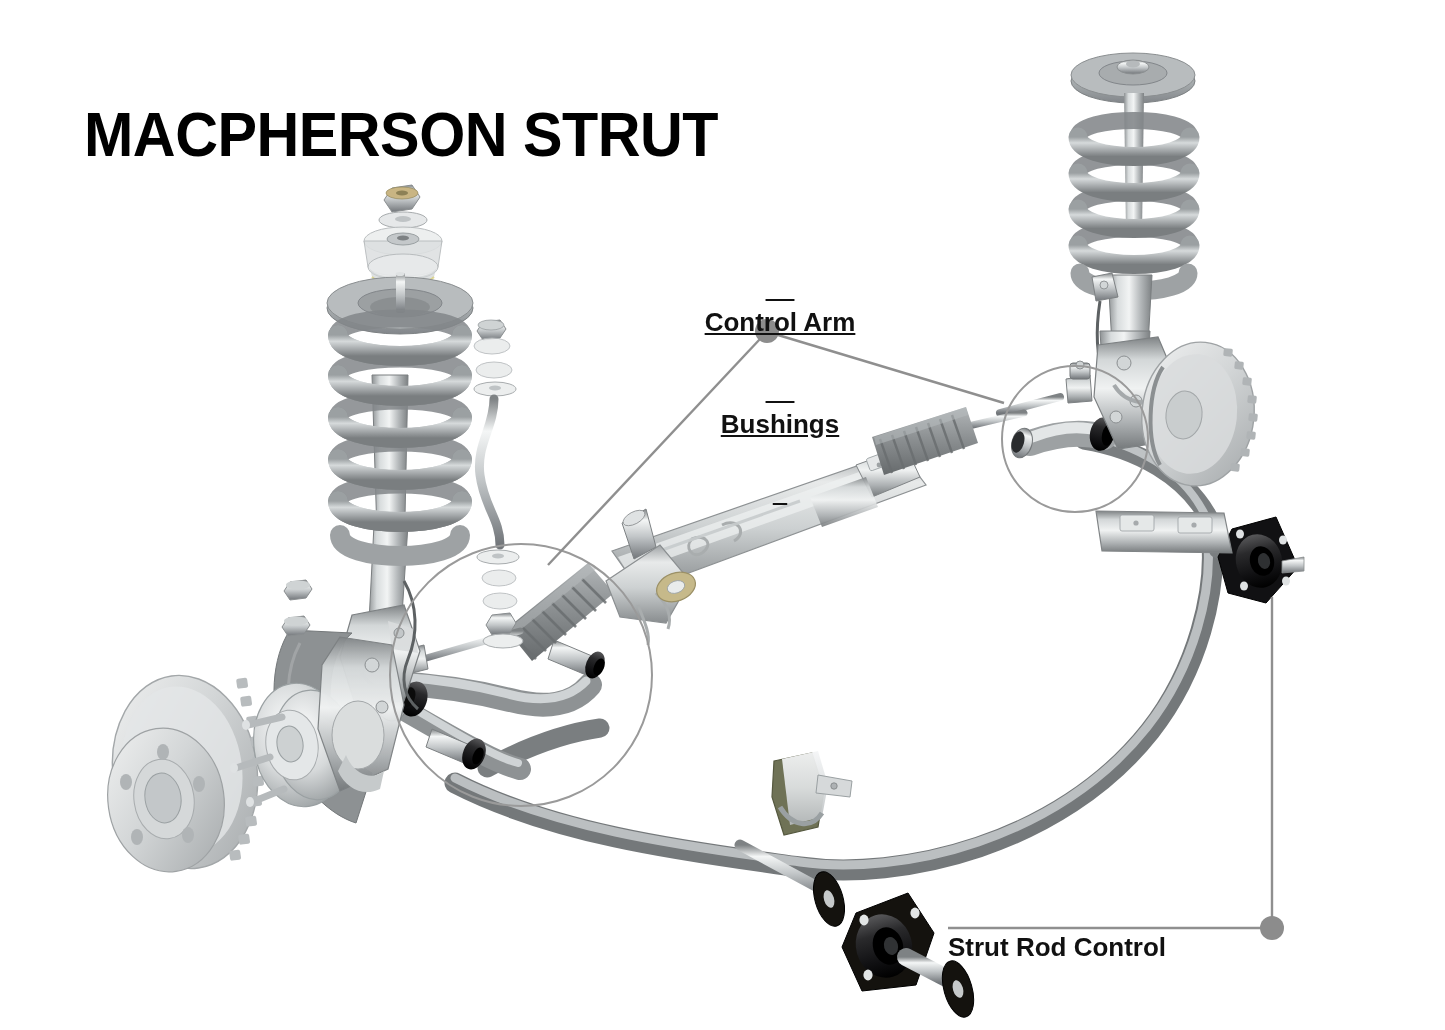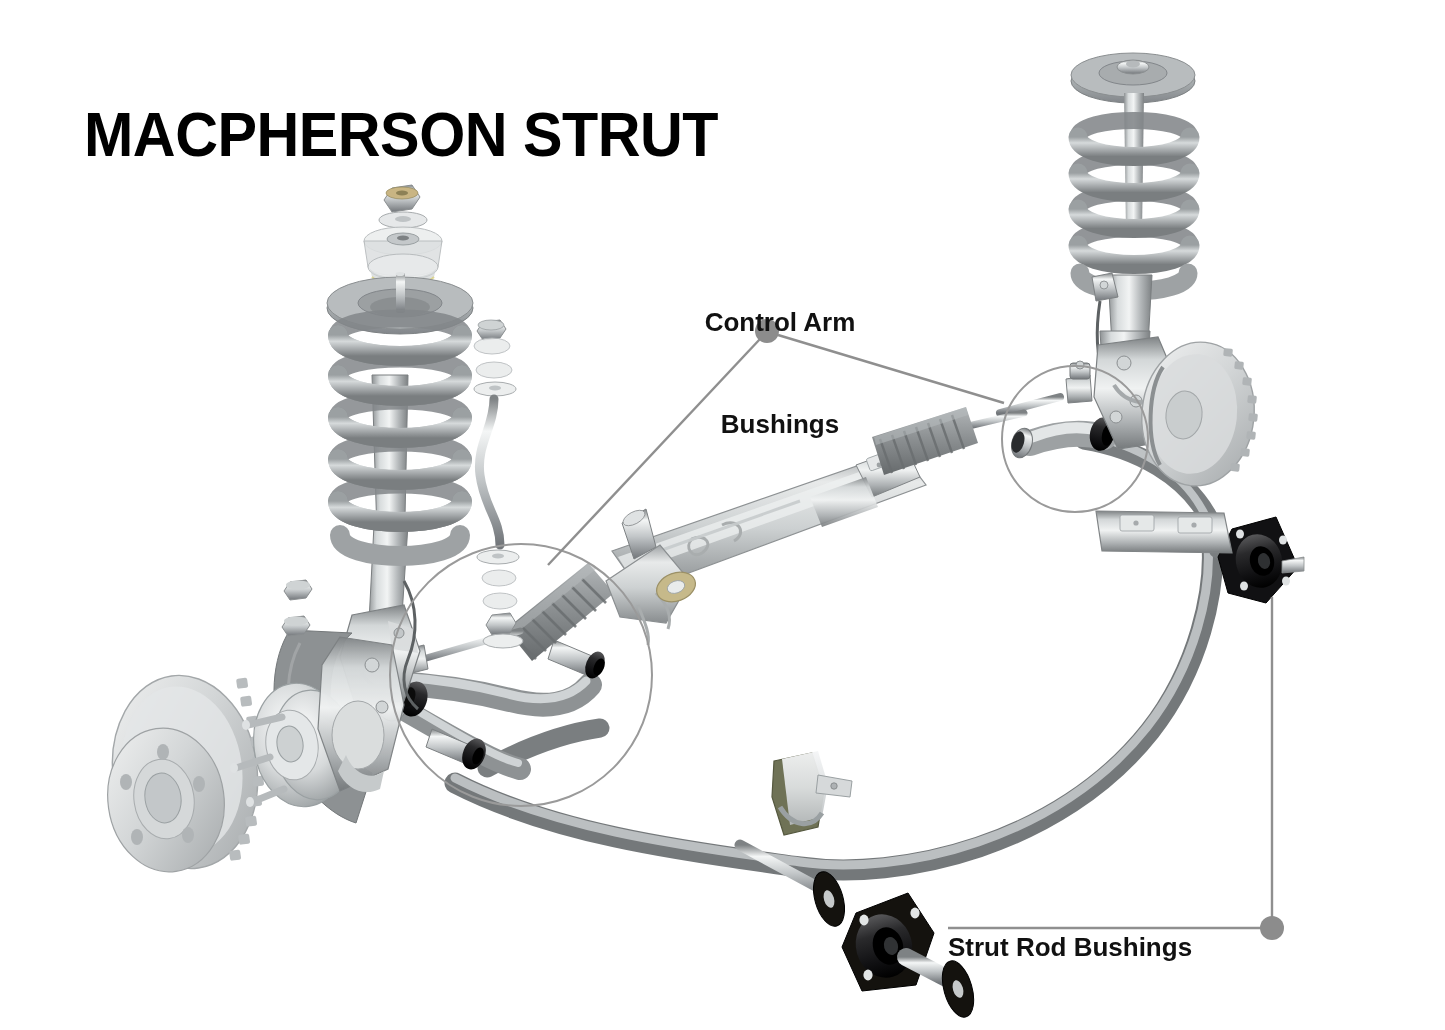--- a/index.html
+++ b/index.html
@@ -46,20 +46,21 @@
     color: #111111;
     white-space: pre;
   }
   #label-control-arm {
     left: 667px;
     top: 192px;
     width: 226px;
     text-align: center;
     font-size: 26px;
     line-height: 34px;
+    text-decoration: underline;
   }
   #label-strut-rod {
     left: 948px;
     top: 817px;
     font-size: 26px;
     line-height: 34px;
     text-align: left;
   }
 </style>
 </head>
@@ -536,16 +537,16 @@
   </svg>
 
   <div class="diagram-title">MACPHERSON STRUT</div>
 
   <div class="callout-label" id="label-control-arm">
     <div>Control Arm</div>
     <div>Bushings</div>
   </div>
 
   <div class="callout-label" id="label-strut-rod">
-    <div>Strut Rod Bushings</div>
+    <div>Strut Rod Control</div>
   </div>
 
 </div>
 
 </body></html>

